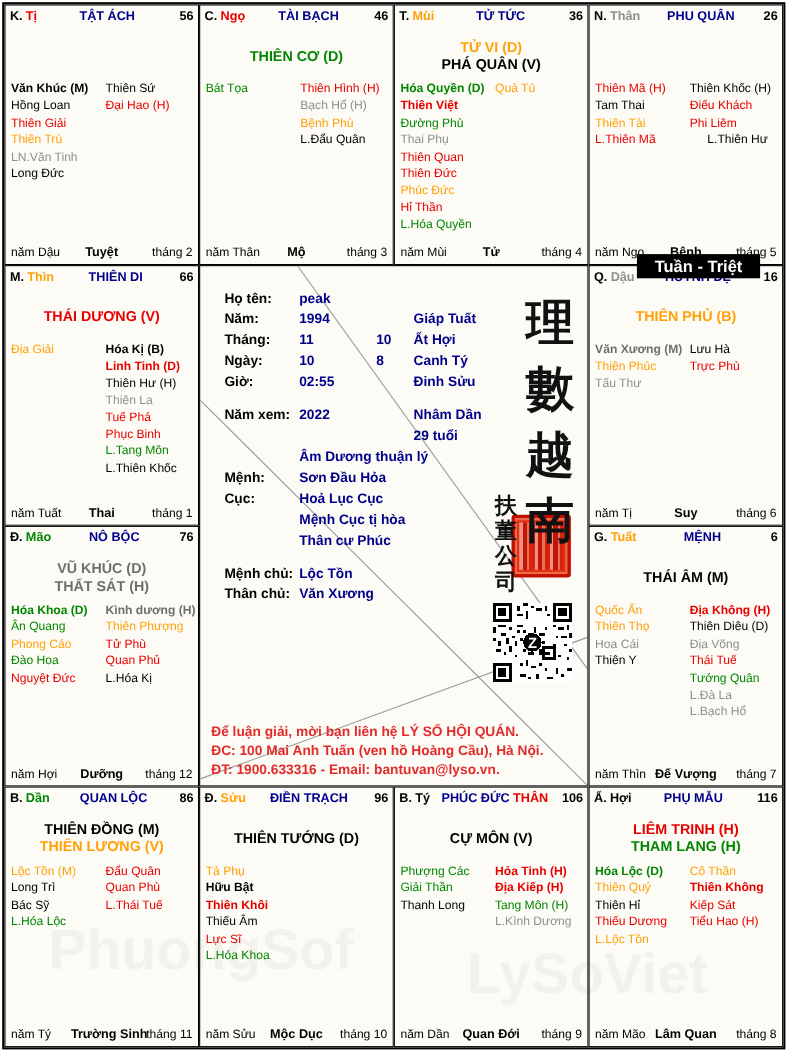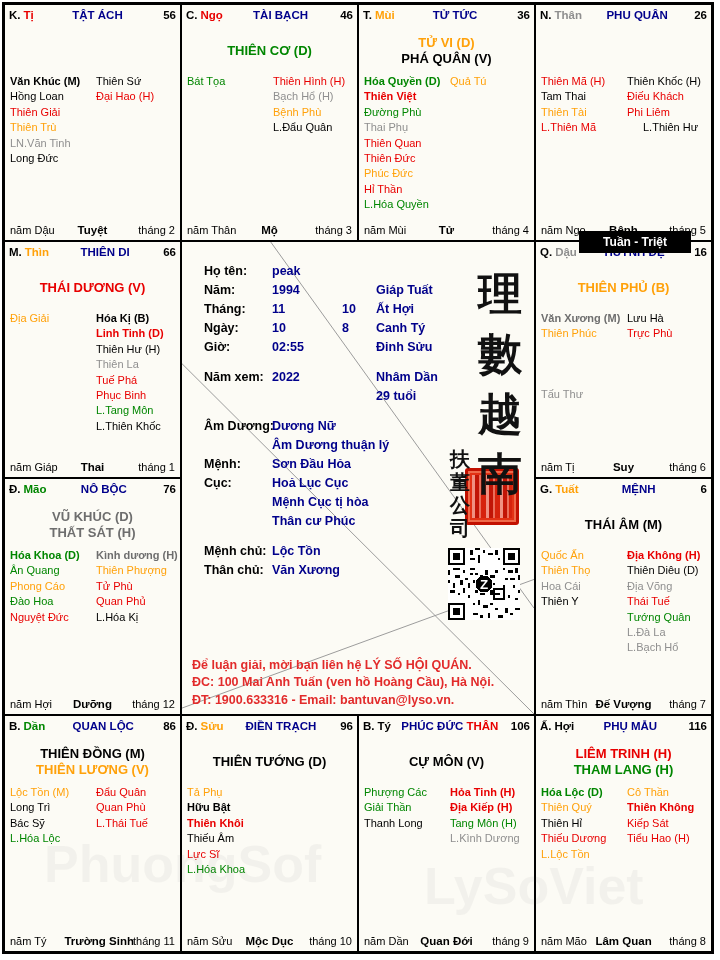--- a/index.html
+++ b/index.html
@@ -47,21 +47,21 @@
   .seal{position:absolute;left:283px;top:226px;width:54px;height:57px;z-index:1;
         background:#e33114;border:3px solid #c21000;box-sizing:border-box;border-radius:3px;
         box-shadow:inset 0 0 0 2px #ef6a4a;}
   .seal-inner{position:absolute;inset:4px;background:
         repeating-linear-gradient(90deg, rgba(255,255,255,0.55) 0 3px, rgba(180,10,0,0.85) 3px 7px, rgba(255,255,255,0.35) 7px 9px, rgba(210,30,10,0.9) 9px 14px);
         opacity:.85;}
   .qr{position:absolute;left:266px;top:306px;width:72px;height:72px;z-index:2;background:#fff;}
   .contact{position:absolute;left:10px;bottom:5px;z-index:2;color:#e22b2b;font-weight:bold;font-size:12.5px;line-height:17.5px;white-space:nowrap;}
 
   .badge{position:absolute;left:575px;top:227px;width:112px;height:22px;background:#000;color:#fff;z-index:6;
-         display:flex;align-items:center;justify-content:center;font-weight:bold;font-size:12px;white-space:nowrap;}
+         display:flex;align-items:center;justify-content:center;font-weight:bold;font-size:15px;white-space:nowrap;}
   .wm{position:absolute;z-index:5;font-weight:bold;font-size:52px;color:#555;opacity:0.05;pointer-events:none;white-space:nowrap;}
   .wm1{left:40px;top:830px;}
   .wm2{left:420px;top:852px;}
 </style>
 </head>
 <body>
 
 <div class="page">
   <div class="board">
 
@@ -200,40 +200,40 @@
             <div class="star b" style="color: rgb(232, 0, 0);">Linh Tinh (D)</div>
             <div class="star" style="color: rgb(0, 0, 0);">Thiên Hư (H)</div>
             <div class="star" style="color: rgb(143, 143, 143);">Thiên La</div>
             <div class="star" style="color: rgb(232, 0, 0);">Tuế Phá</div>
             <div class="star" style="color: rgb(232, 0, 0);">Phục Binh</div>
             <div class="star" style="color: rgb(0, 134, 0);">L.Tang Môn</div>
             <div class="star" style="color: rgb(0, 0, 0);">L.Thiên Khốc</div>
           </div>
         </div>
         <div class="p-foot">
-          <span class="f-nam">năm Giáp</span>
+          <span class="f-nam">năm Tuất</span>
           <span class="f-cycle">Thai</span>
           <span class="f-thang">tháng 1</span>
         </div>
       </div>
     <div class="palace ga24">
         <div class="p-head">
           <span class="p-stem">Q.</span>
           <span class="p-branch" style="color: rgb(143, 143, 143);">Dậu</span>
           <span class="p-title">HUYNH ĐỆ</span>
           <span class="p-num">16</span>
         </div>
         <div class="p-major">
           <div class="major-star" style="color: rgb(255, 161, 10);">THIÊN PHỦ (B)</div>
         </div>
         <div class="p-cols">
           <div class="colL">
             <div class="star b" style="color: rgb(110, 110, 110);">Văn Xương (M)</div>
             <div class="star" style="color: rgb(255, 161, 10);">Thiên Phúc</div>
-            <div class="star" style="color: rgb(143, 143, 143); margin-top: 45px;">Tấu Thư</div>
+            <div class="star" style="color: rgb(143, 143, 143);">Tấu Thư</div>
           </div>
           <div class="colR">
             <div class="star" style="color: rgb(0, 0, 0);">Lưu Hà</div>
             <div class="star" style="color: rgb(232, 0, 0);">Trực Phù</div>
           </div>
         </div>
         <div class="p-foot">
           <span class="f-nam">năm Tị</span>
           <span class="f-cycle">Suy</span>
           <span class="f-thang">tháng 6</span>
@@ -465,26 +465,20 @@
             <span class="l">Năm xem:</span>
             <span class="v1">2022</span>
             <span class="v2"></span>
             <span class="v3">Nhâm Dần</span>
           </div>
           <div class="irow">
             <span class="l"></span>
             <span class="v1"></span>
             <span class="v2"></span>
             <span class="v3">29 tuổi</span>
-          </div>
-          <div class="irow gap">
-            <span class="l">Âm Dương:</span>
-            <span class="v1">Dương Nữ</span>
-            <span class="v2"></span>
-            <span class="v3"></span>
           </div>
           <div class="irow">
             <span class="l"></span>
             <span class="v1">Âm Dương thuận lý</span>
             <span class="v2"></span>
             <span class="v3"></span>
           </div>
           <div class="irow">
             <span class="l">Mệnh:</span>
             <span class="v1">Sơn Đầu Hỏa</span>

